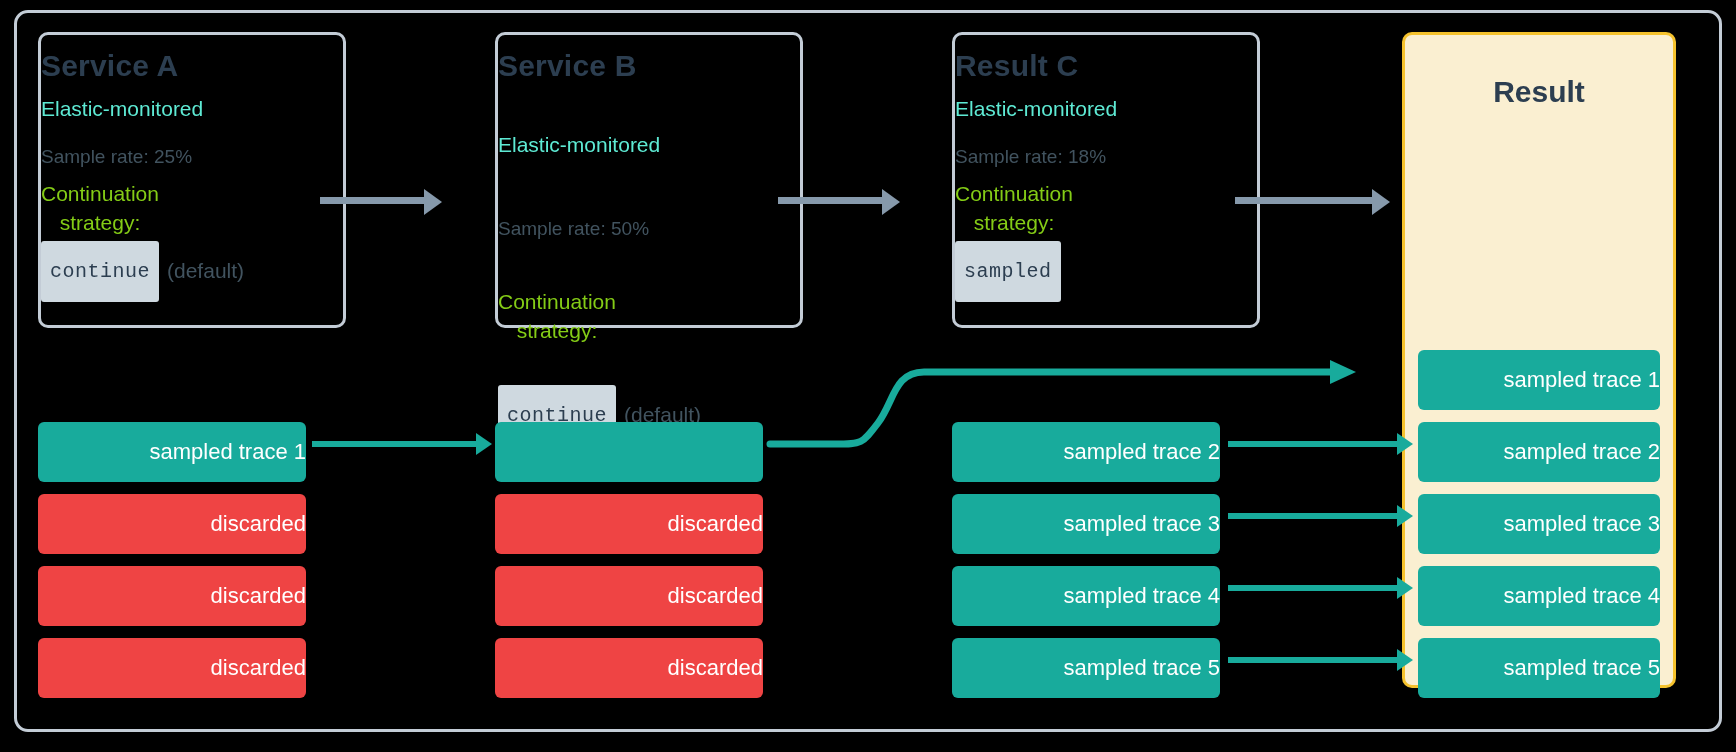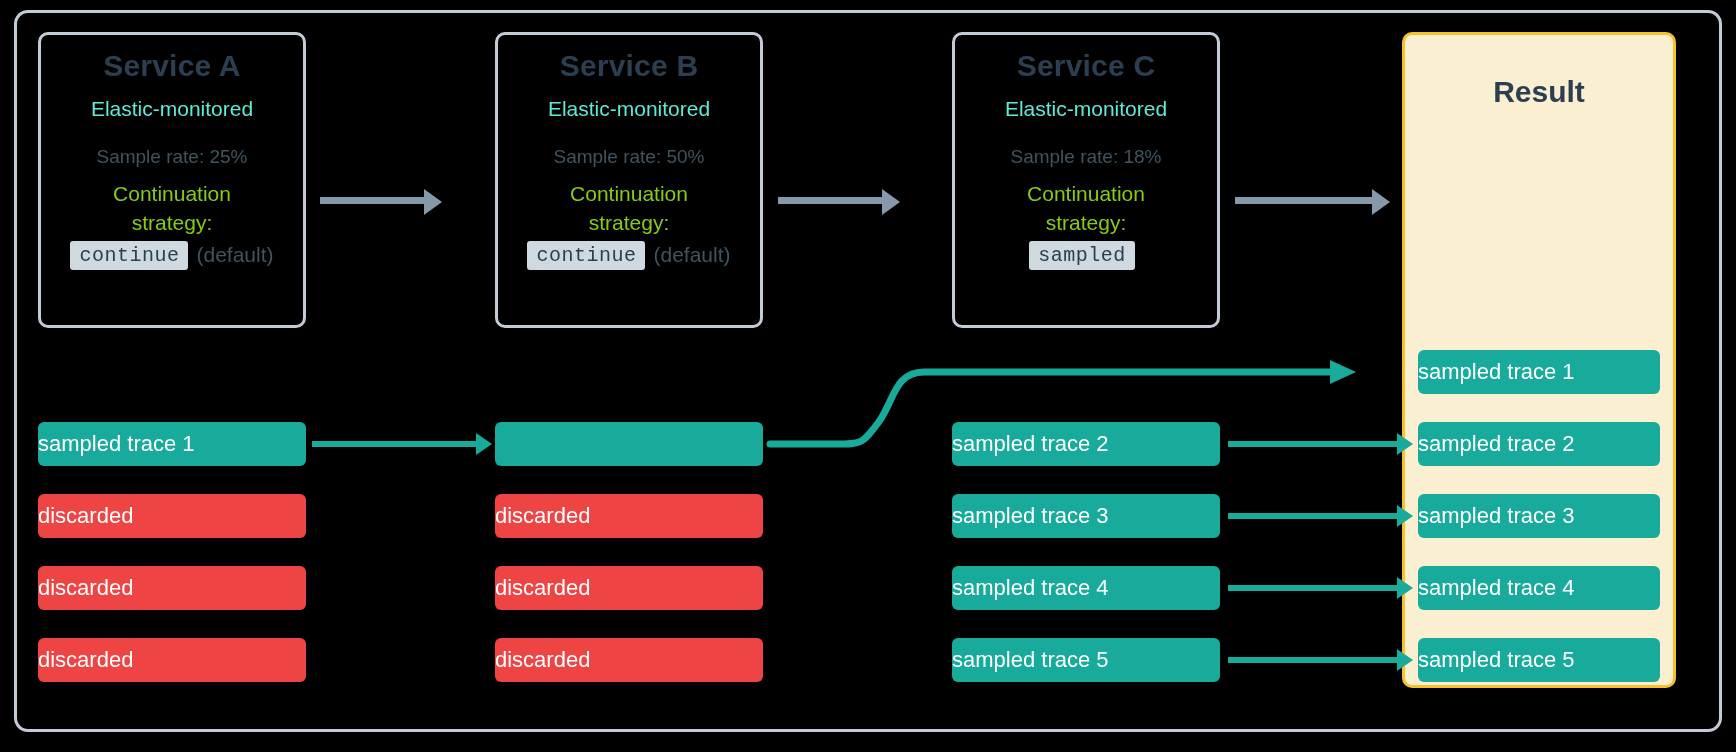--- a/index.html
+++ b/index.html
@@ -11,54 +11,54 @@
   #stage{position:absolute;left:0;top:0;width:1736px;height:752px;background:#000;}
 
   
   .outer-frame{
     position:absolute;left:14px;top:10px;width:1708px;height:722px;
     border:3px solid #c3ccd6;border-radius:14px;box-sizing:border-box;
   }
 
   
   .svc-box{
-    position:absolute;top:32px;width:268px;height:296px;
+    position:absolute;top:32px;width:308px;height:296px;
     border:3px solid #c3ccd6;border-radius:10px;box-sizing:border-box;
-    display:flex;flex-direction:column;align-items:center;
+    display:flex;flex-direction:column;align-items:flex-start;
     padding-top:14px;
   }
   .svc-title{
     font-size:30px;font-weight:bold;color:#2c3e50;letter-spacing:.2px;
     margin-bottom:14px;
   }
   .svc-sub{font-size:21px;color:#5eead4;margin-bottom:25px;}
   .svc-rate{font-size:19px;color:#41535f;margin-bottom:12px;}
   .svc-cont{font-size:21px;color:#84cc16;line-height:1.38;text-align:center;}
   .badge-row{margin-top:3px;display:flex;align-items:center;justify-content:center;gap:8px;}
   .code-badge{
     font-family:"Liberation Mono",monospace;font-size:20px;color:#2c3e50;
-    background:#cfd9e0;border-radius:3px;padding:3px 9px;letter-spacing:.5px;
+    background:#cfd9e0;border-radius:3px;padding:19px 9px;letter-spacing:.5px;
   }
   .default-note{font-size:21px;color:#41535f;}
 
   
   .result-box{
     position:absolute;left:1402px;top:32px;width:274px;height:656px;
     border:3px solid #f5c22d;border-radius:10px;background:#faefd1;
     box-sizing:border-box;
   }
   .result-title{
     position:absolute;left:0;top:40px;width:100%;text-align:center;
     font-size:30px;font-weight:bold;color:#2c3e50;
   }
 
   
   .chip{
-    position:absolute;height:44px;border-radius:6px;
-    display:flex;align-items:center;justify-content:flex-start;
+    position:absolute;height:60px;border-radius:6px;
+    display:flex;align-items:center;justify-content:flex-end;
     color:#ffffff;font-size:22px;box-sizing:border-box;
   }
   .chip.teal{background:#18ab9c;}
   .chip.red{background:#ef4444;}
 
   
   .garrow{position:absolute;height:12px;}
   .garrow .shaft{
     position:absolute;left:0;top:3px;height:7px;width:calc(100% - 17px);
     background:#8699ab;
@@ -98,36 +98,36 @@
     <div class="svc-cont">
       <div>Continuation</div>
       <div>strategy:</div>
     </div>
     <div class="badge-row">
       <span class="code-badge">continue</span>
       <span class="default-note">(default)</span>
     </div>
   </div>
 
-  <div class="svc-box" style="left:495px;">
+  <div class="svc-box" style="left:495px;gap:36px;">
     <div class="svc-title">Service B</div>
     <div class="svc-sub">Elastic-monitored</div>
     <div class="svc-rate">Sample rate: 50%</div>
     <div class="svc-cont">
       <div>Continuation</div>
       <div>strategy:</div>
     </div>
     <div class="badge-row">
       <span class="code-badge">continue</span>
       <span class="default-note">(default)</span>
     </div>
   </div>
 
   <div class="svc-box" style="left:952px;">
-    <div class="svc-title">Service C</div>
+    <div class="svc-title">Result C</div>
     <div class="svc-sub">Elastic-monitored</div>
     <div class="svc-rate">Sample rate: 18%</div>
     <div class="svc-cont">
       <div>Continuation</div>
       <div>strategy:</div>
     </div>
     <div class="badge-row">
       <span class="code-badge">sampled</span>
       <span class="default-note"></span>
     </div>

